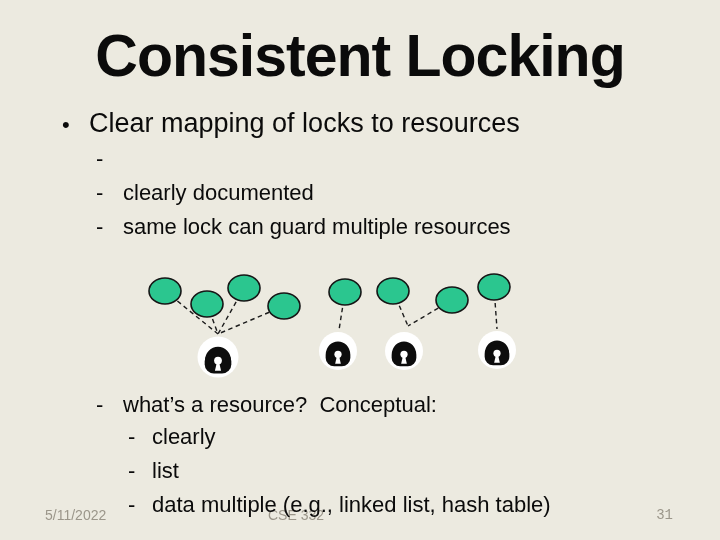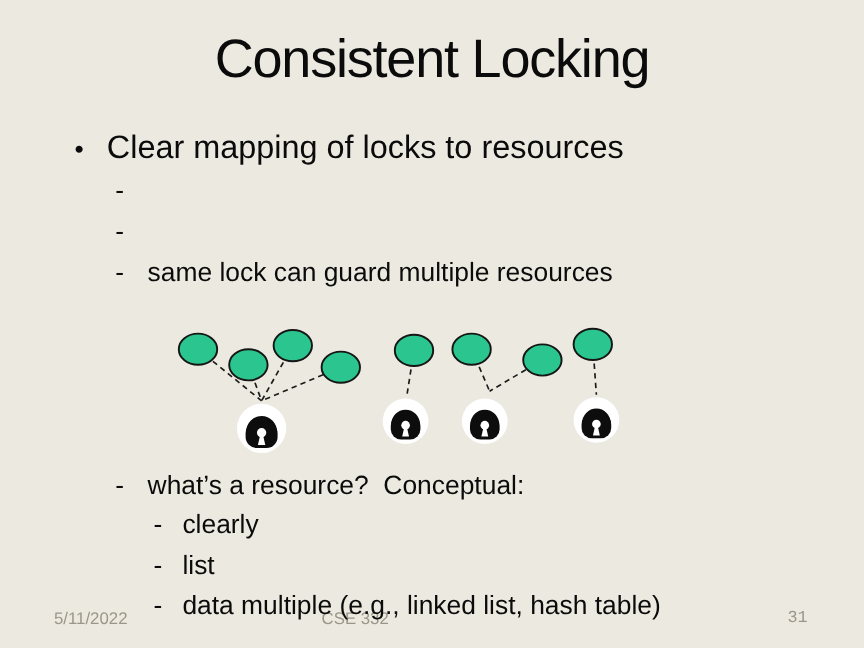--- a/index.html
+++ b/index.html
@@ -9,22 +9,22 @@
     background:var(--bg,#ECEAE0);
   }
   .slide{
     position:relative;width:720px;height:540px;
     background:var(--bg,#ECEAE0);
     color:var(--text,#0b0b0b);
   }
   .title{
     position:absolute;top:24px;left:0;width:720px;
     text-align:center;
-    font-size:45px;letter-spacing:-1px;
-    font-weight:400;line-height:1.1;
+    font-size:59px;letter-spacing:-1px;
+    font-weight:700;line-height:1.1;
     margin:0;
   }
   .row{
     position:absolute;display:flex;align-items:baseline;
     line-height:1.15;white-space:pre;z-index:2;
   }
   .row .marker{display:inline-block;flex:0 0 auto;}
   .l1{left:62px;font-size:27px;}
   .l1 .marker{width:27px;font-size:22px;}
   .l2{left:96px;font-size:22px;}
@@ -67,20 +67,21 @@
   <div class="row l1" style="top:108px">
     <span class="marker">•</span>
     <span>Clear mapping of locks to resources</span>
   </div>
 
   <div class="row l2" style="top:146px">
     <span class="marker">-</span>
   </div>
   <div class="row l2" style="top:180px">
     <span class="marker">-</span>
+    <span>clearly documented</span>
   </div>
   <div class="row l2" style="top:214px">
     <span class="marker">-</span>
     <span>same lock can guard multiple resources</span>
   </div>
 
   <svg class="diagram" viewBox="0 0 720 540" xmlns="http://www.w3.org/2000/svg" aria-hidden="true">
     <defs>
       <g id="lock-glyph">
         <circle class="lock-bg" r="20"></circle>

